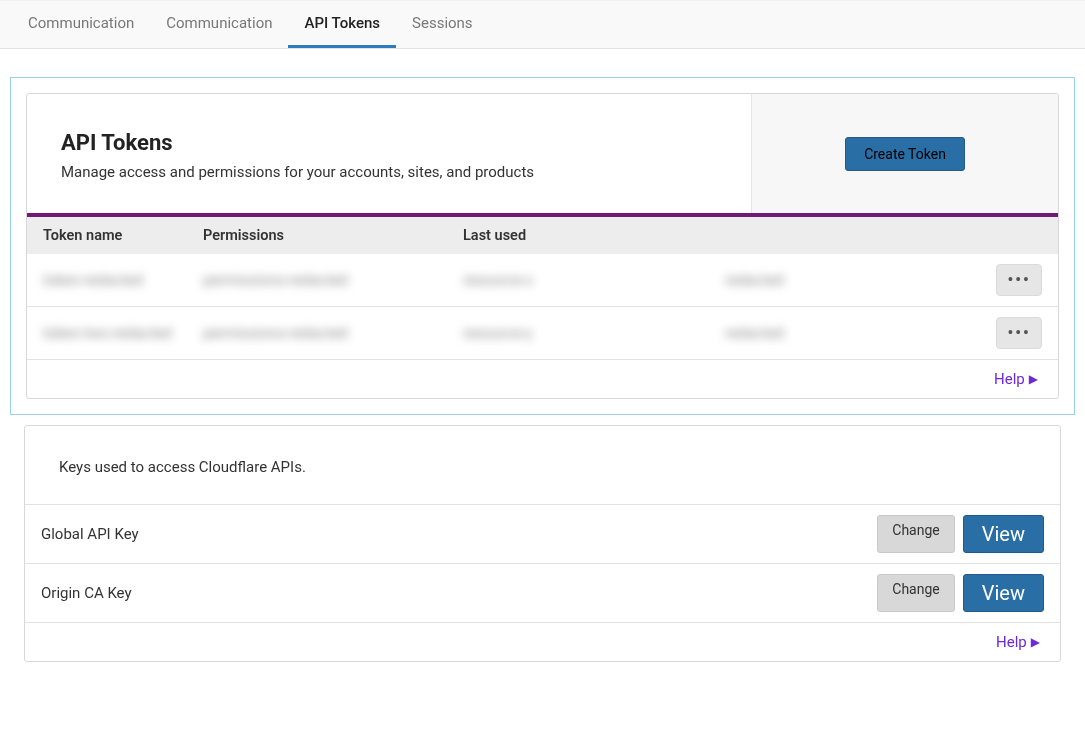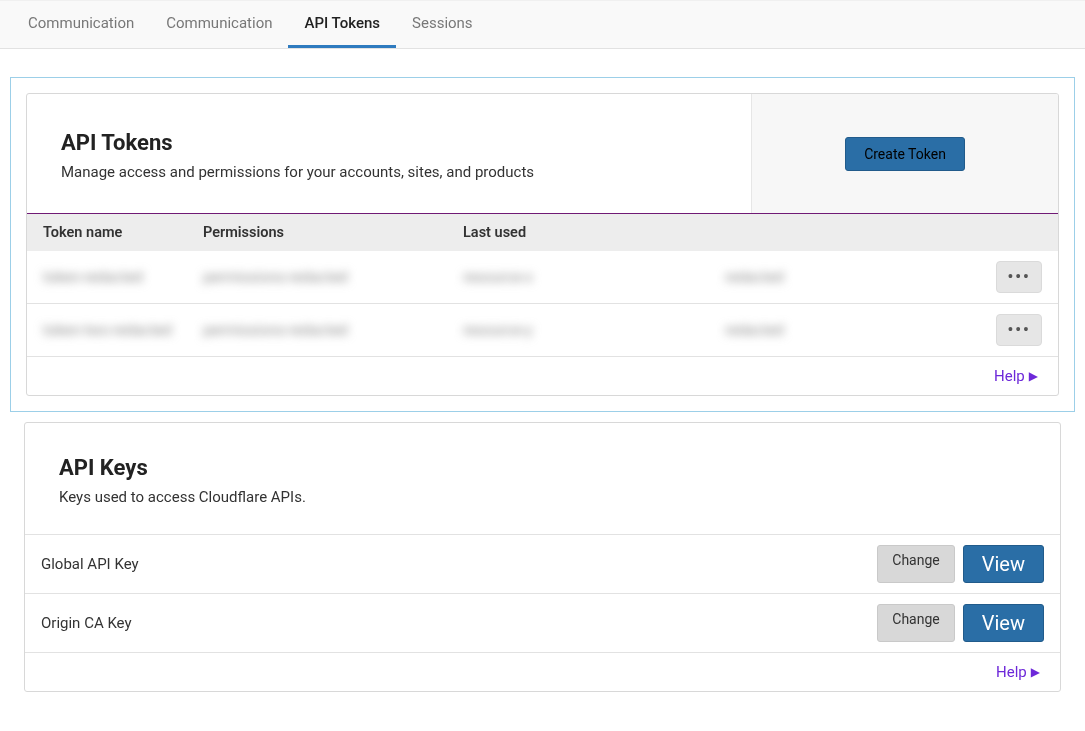--- a/index.html
+++ b/index.html
@@ -18,21 +18,21 @@
     .tokens-header-right { width: 307px; background: #f7f7f7; border-left: 1px solid #e6e6e6; display: flex; align-items: center; justify-content: center; padding: 36px 0; }
     
     .card-title { font-size: 22px; font-weight: 700; color: #222; margin-bottom: 8px; }
     .card-subtitle { font-size: 15px; color: #333; }
     
     .btn { display: inline-block; text-align: center; cursor: pointer; border-radius: 3px; border: 1px solid transparent; font-size: 14px; padding: 8px 18px; }
     .btn-primary { background: #2a6ea6; color: #000000; border-color: #215b8b; }
     .btn-secondary { background: #d8d8d8; color: #333; border-color: #c9c9c9; padding: 6px 14px; font-size: 14px; }
     .btn-view { background: #2a6ea6; color: #fff; border-color: #215b8b; padding: 6px 18px; font-size: 20px; }
     
-    .token-col-head { display: flex; background: #ededed; padding: 10px 16px; font-weight: 600; font-size: 14.5px; color: #333; border-top: 1px solid #701a75; }
+    .token-col-head { display: flex; background: #ededed; padding: 10px 16px; font-weight: 600; font-size: 14.5px; color: #333; border-top: 4px solid #701a75; }
     .col-name { width: 160px; }
     .col-perm { width: 260px; }
     .col-res { width: 262px; }
     .col-last { width: 200px; }
     .col-act { flex: 1; }
     
     .token-row { display: flex; align-items: center; padding: 10px 16px; border-bottom: 1px solid #e2e2e2; min-height: 48px; }
     .blur { filter: blur(5px); color: #888; user-select: none; }
     
     .more-btn { width: 46px; height: 32px; background: #e6e6e6; border: 1px solid #dadada; border-radius: 4px; display: flex; align-items: center; justify-content: center; cursor: pointer; margin-left: auto; }
@@ -106,21 +106,20 @@
       <div class="help-link">
         <span>Help</span>
         <span class="caret">▶</span>
       </div>
     </div>
   </div>
 </div>
 
 <div class="keys-card">
   <div class="keys-header">
-    <div class="card-title">API Keys</div>
     <div class="card-subtitle">Keys used to access Cloudflare APIs.</div>
   </div>
 
   <div class="key-row">
     <div class="key-name">Global API Key</div>
     <div class="key-actions">
       <div class="btn btn-secondary">Change</div>
       <div class="btn btn-view">View</div>
     </div>
   </div>

